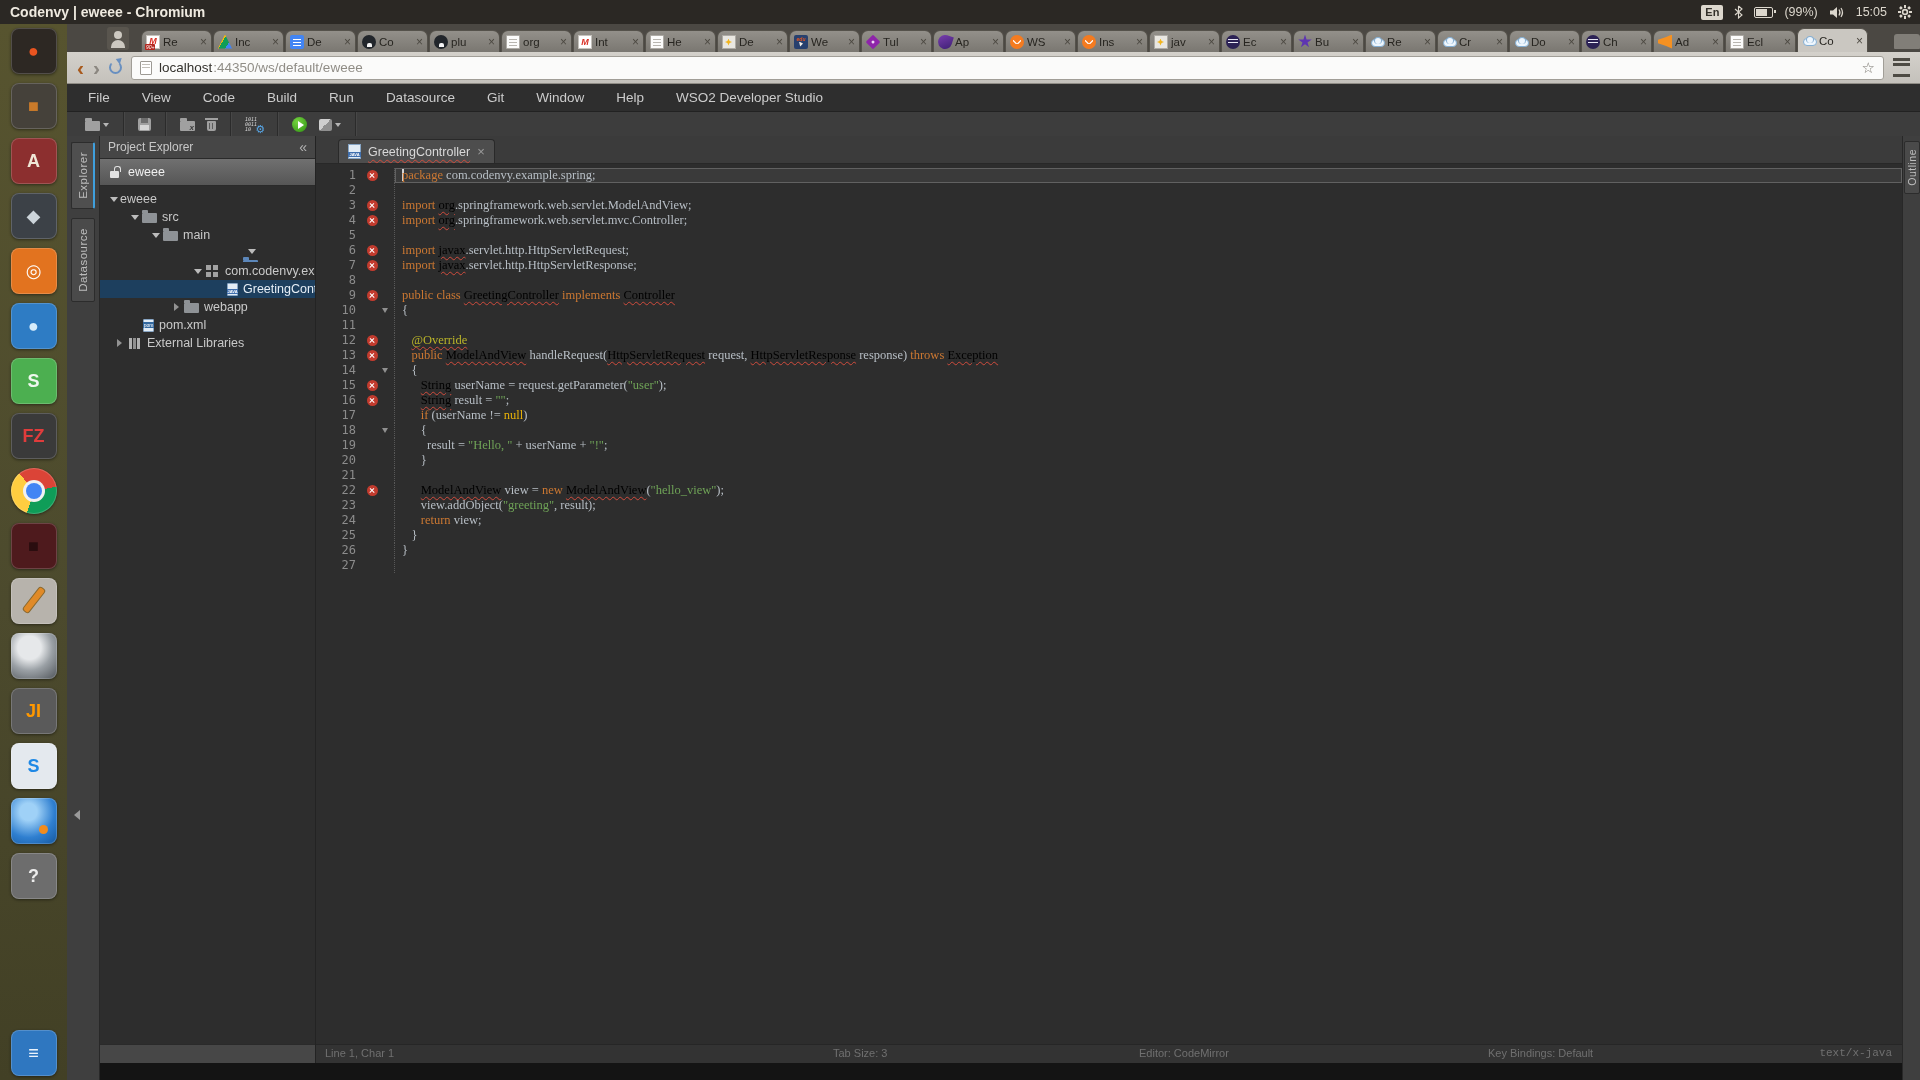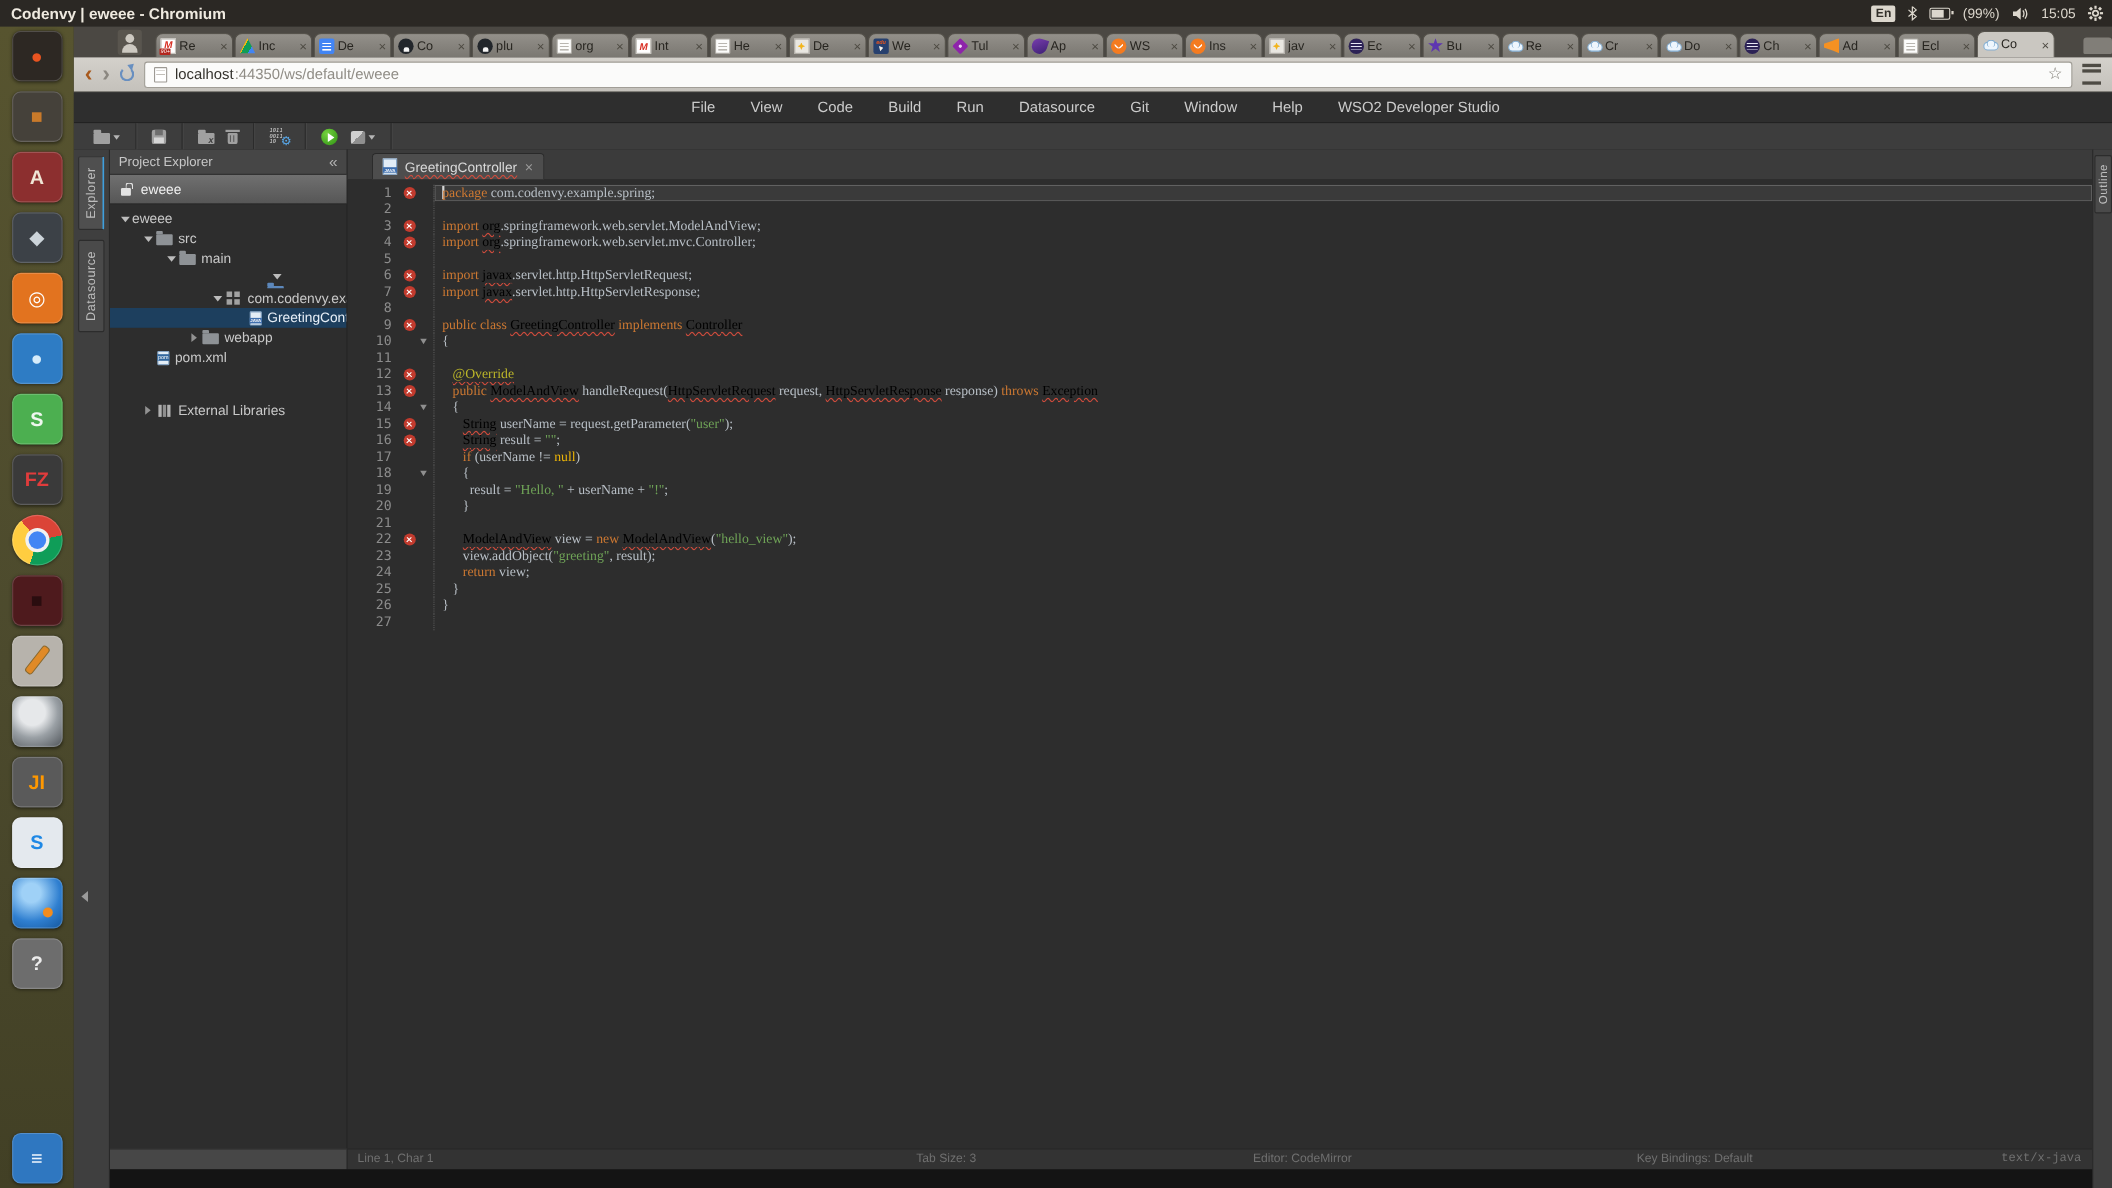--- a/index.html
+++ b/index.html
@@ -97,21 +97,21 @@
   .pgicon{width:10px;height:12px;background:#fff;border:1px solid #9d9a94;border-radius:1px;position:relative;flex:none;}
   .pgicon::after{content:"";position:absolute;left:1px;right:1px;top:2px;height:6px;background:repeating-linear-gradient(#c2bfb9 0 1px,transparent 1px 3px);}
   #url-host{color:#34322d;font-size:13.5px;}
   #url-rest{color:#908d86;font-size:13.5px;}
   #star{margin-left:auto;color:#7d7a73;font-size:15px;line-height:1;}
   #hamburger{width:17px;height:13px;border-top:3px solid #4e4b44;border-bottom:3px solid #4e4b44;position:relative;}
   #hamburger::after{content:"";position:absolute;left:0;right:0;top:2px;height:3px;background:#4e4b44;}
 
   
   #page{position:absolute;top:60px;left:0;right:0;bottom:0;background:#2d2d2d;overflow:hidden;}
-  #menubar{height:27px;background:#2e2e2e;border-bottom:1px solid #222;display:flex;align-items:center;padding-left:5px;justify-content:center;}
+  #menubar{height:27px;background:#2e2e2e;border-bottom:1px solid #222;display:flex;align-items:center;padding-left:5px;}
   .menu-item{padding:0 16px;font-size:13.5px;color:#cccccc;line-height:26px;}
 
   #idetoolbar{height:25px;background:#3d3d3d;border-bottom:1px solid #262626;display:flex;align-items:stretch;padding-left:4px;box-sizing:border-box;}
   .tb-group{display:flex;align-items:center;padding:0 8px;border-right:1px solid #2b2b2b;box-shadow:1px 0 0 #474747;}
   .tb-btn{display:flex;align-items:center;gap:3px;padding:0 6px;}
   .caret-dn{width:0;height:0;border:3px solid transparent;border-top:4px solid #b5b5b5;margin-top:4px;}
   .tbi{position:relative;display:inline-block;}
   .tbi-open-project,.tbi-close-project{width:15px;height:10px;background:#a0a0a0;border-radius:1px;margin-top:3px;}
   .tbi-open-project::before,.tbi-close-project::before{content:"";position:absolute;top:-3px;left:0;width:7px;height:3px;background:#a0a0a0;border-radius:1px 1px 0 0;}
   .tbi-close-project::after{content:"x";position:absolute;right:1px;bottom:-1px;font-size:8px;font-weight:bold;color:#3a3a3a;line-height:8px;}
@@ -546,21 +546,21 @@
                 <i class="tw-closed"></i>
               </span>
               <span class="ticon ti-folder"></span>
               <span>webapp</span>
             </div>
             <div class="trow" style="padding-left: 29px;">
               <span class="tw"></span>
               <span class="ticon ti-pom"></span>
               <span>pom.xml</span>
             </div>
-            <div class="trow" style="padding-left: 29px; margin-top: 30px;">
+            <div class="trow" style="padding-left: 14px;">
               <span class="tw">
                 <i class="tw-closed"></i>
               </span>
               <span class="ticon ti-lib"></span>
               <span>External Libraries</span>
             </div>
           </div>
         <div id="exp-footer"></div>
       </div>
 

